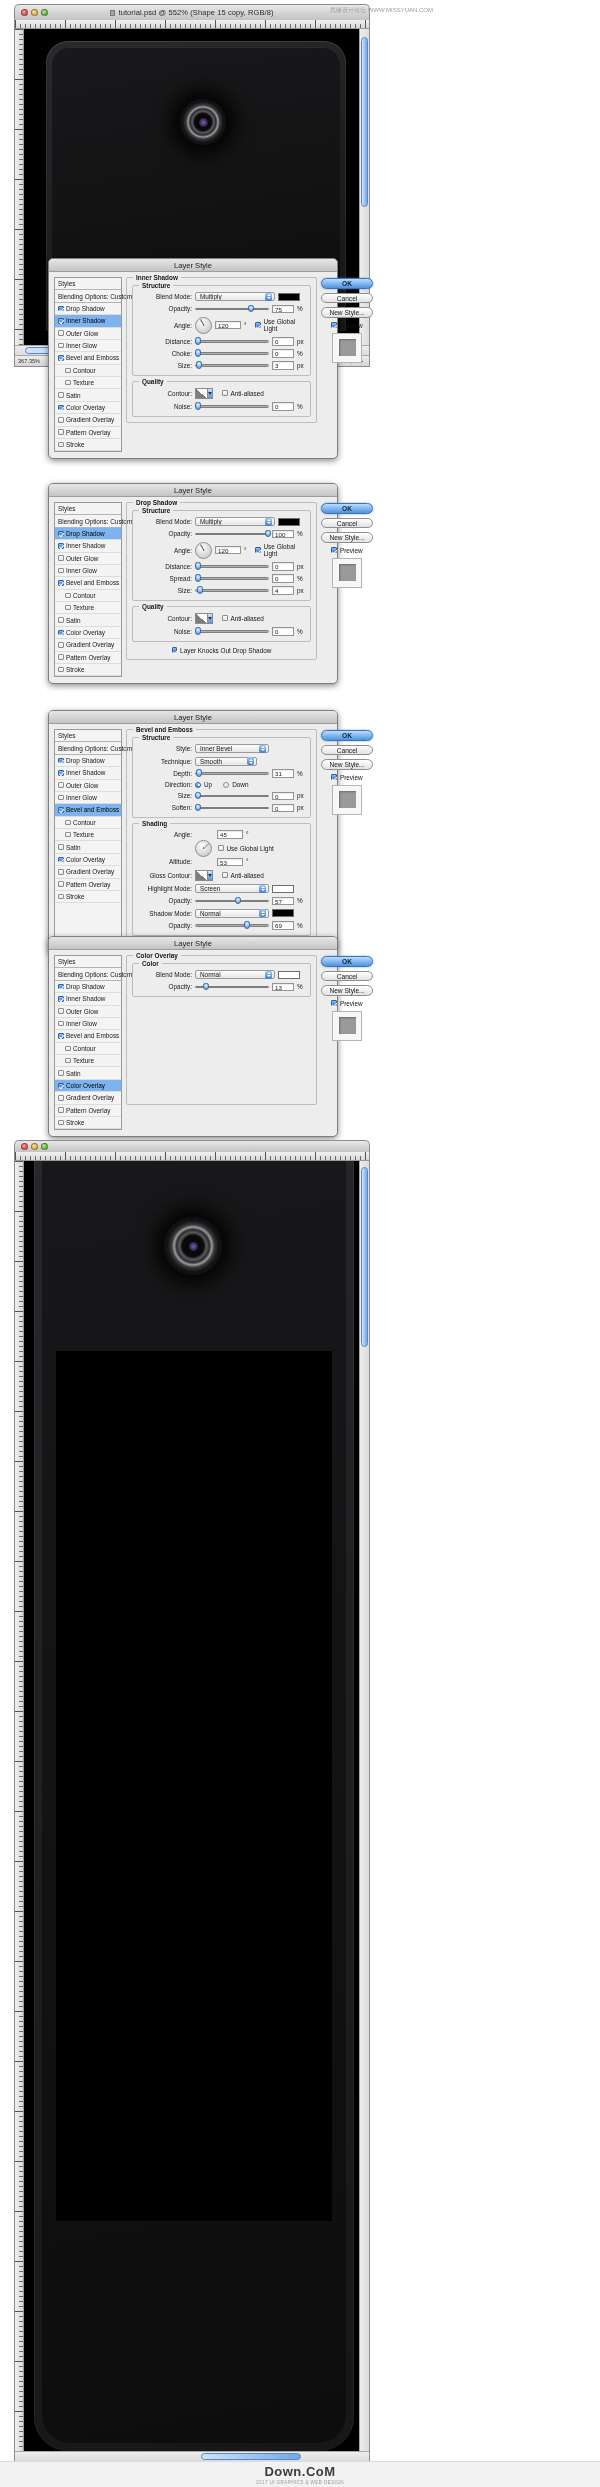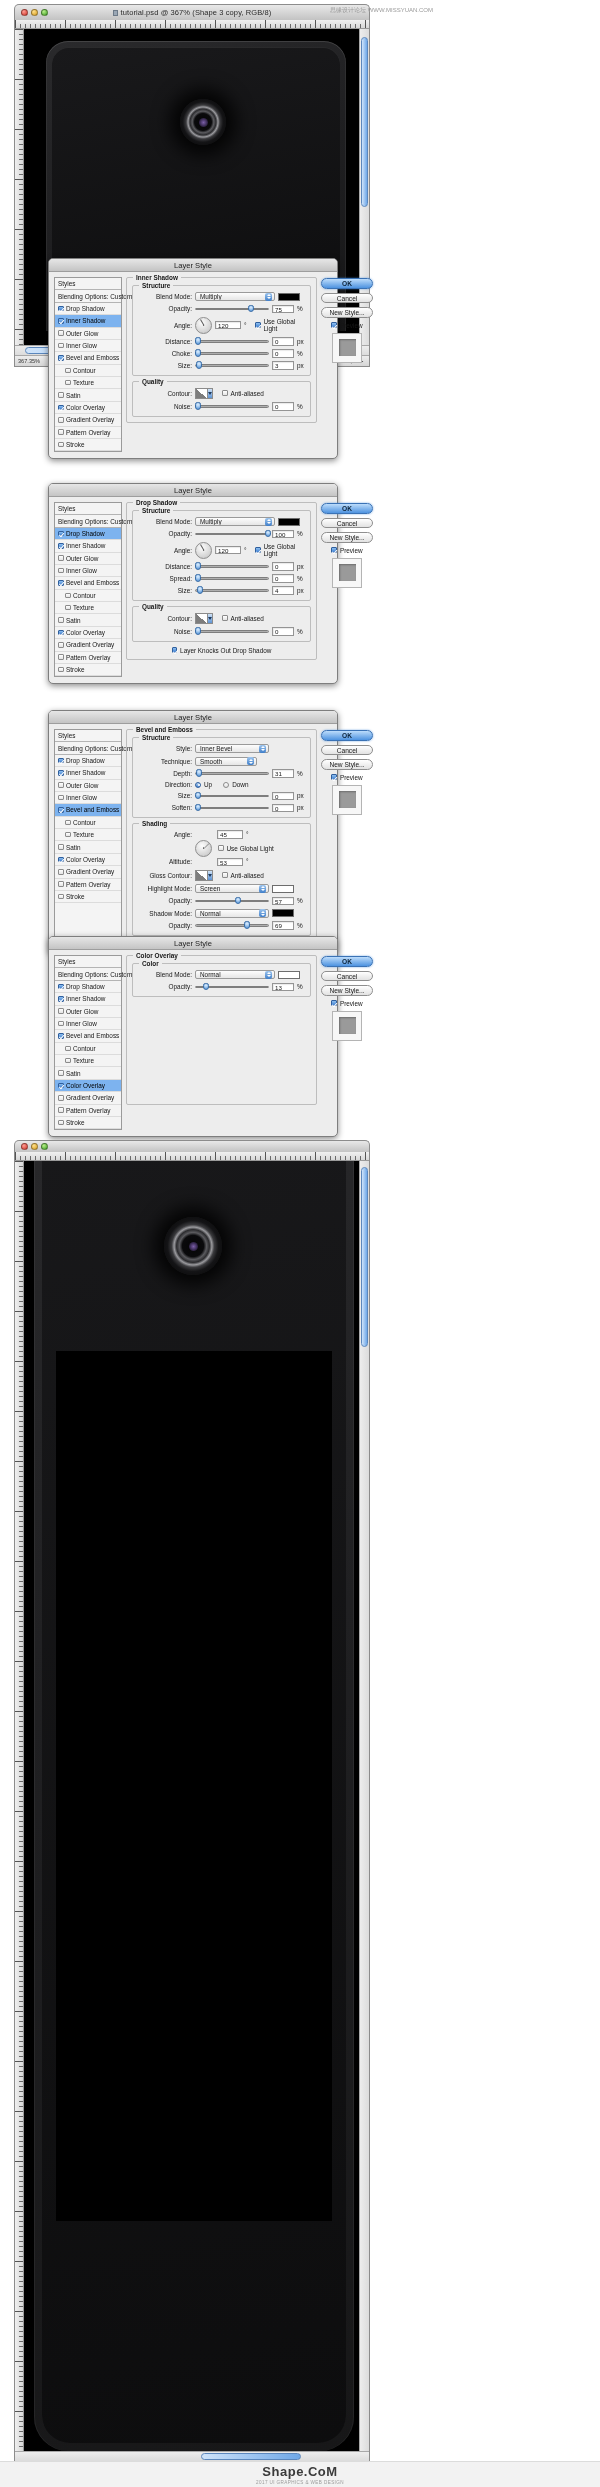--- a/index.html
+++ b/index.html
@@ -248,21 +248,21 @@
 <body>
 
 <div class="ps-window">
   <div class="titlebar">
     <div class="tl-lights">
       <span class="light l-red"></span>
       <span class="light l-yel"></span>
       <span class="light l-grn"></span>
     </div>
     <div class="tl-title">
-      <span class="docicon"></span><span>tutorial.psd @ 367% (Shape 3 copy, RGB/8)</span>
+      <span class="docicon"></span><span>tutorial.psd @ 552% (Shape 15 copy, RGB/8)</span>
     </div>
     <div class="tl-watermark">思缘设计论坛  WWW.MISSYUAN.COM</div>
   </div>
 
   <div class="ps-body">
     <div class="ruler-h" id="rh1">
         <span class="tm" style="left: 0px;"></span>
         <span class="t" style="left: 5px;"></span>
         <span class="t" style="left: 10px;"></span>
         <span class="t" style="left: 15px;"></span>
@@ -1485,15 +1485,15 @@
     </div>
     <div class="statusbar">
       <span class="sb-zoom">367.35%</span>
       <span class="sb-doc">Doc: 1.79M/29.3M</span>
       <span class="sb-arrow">▸</span>
     </div>
   </div>
 </div>
 
 <div class="footer-band">
-  <div class="footer-logo">Shape.CoM</div>
+  <div class="footer-logo">Down.CoM</div>
   <div class="footer-sub">2017 UI GRAPHICS &amp; WEB DESIGN</div>
 </div>
 
 </body></html>

